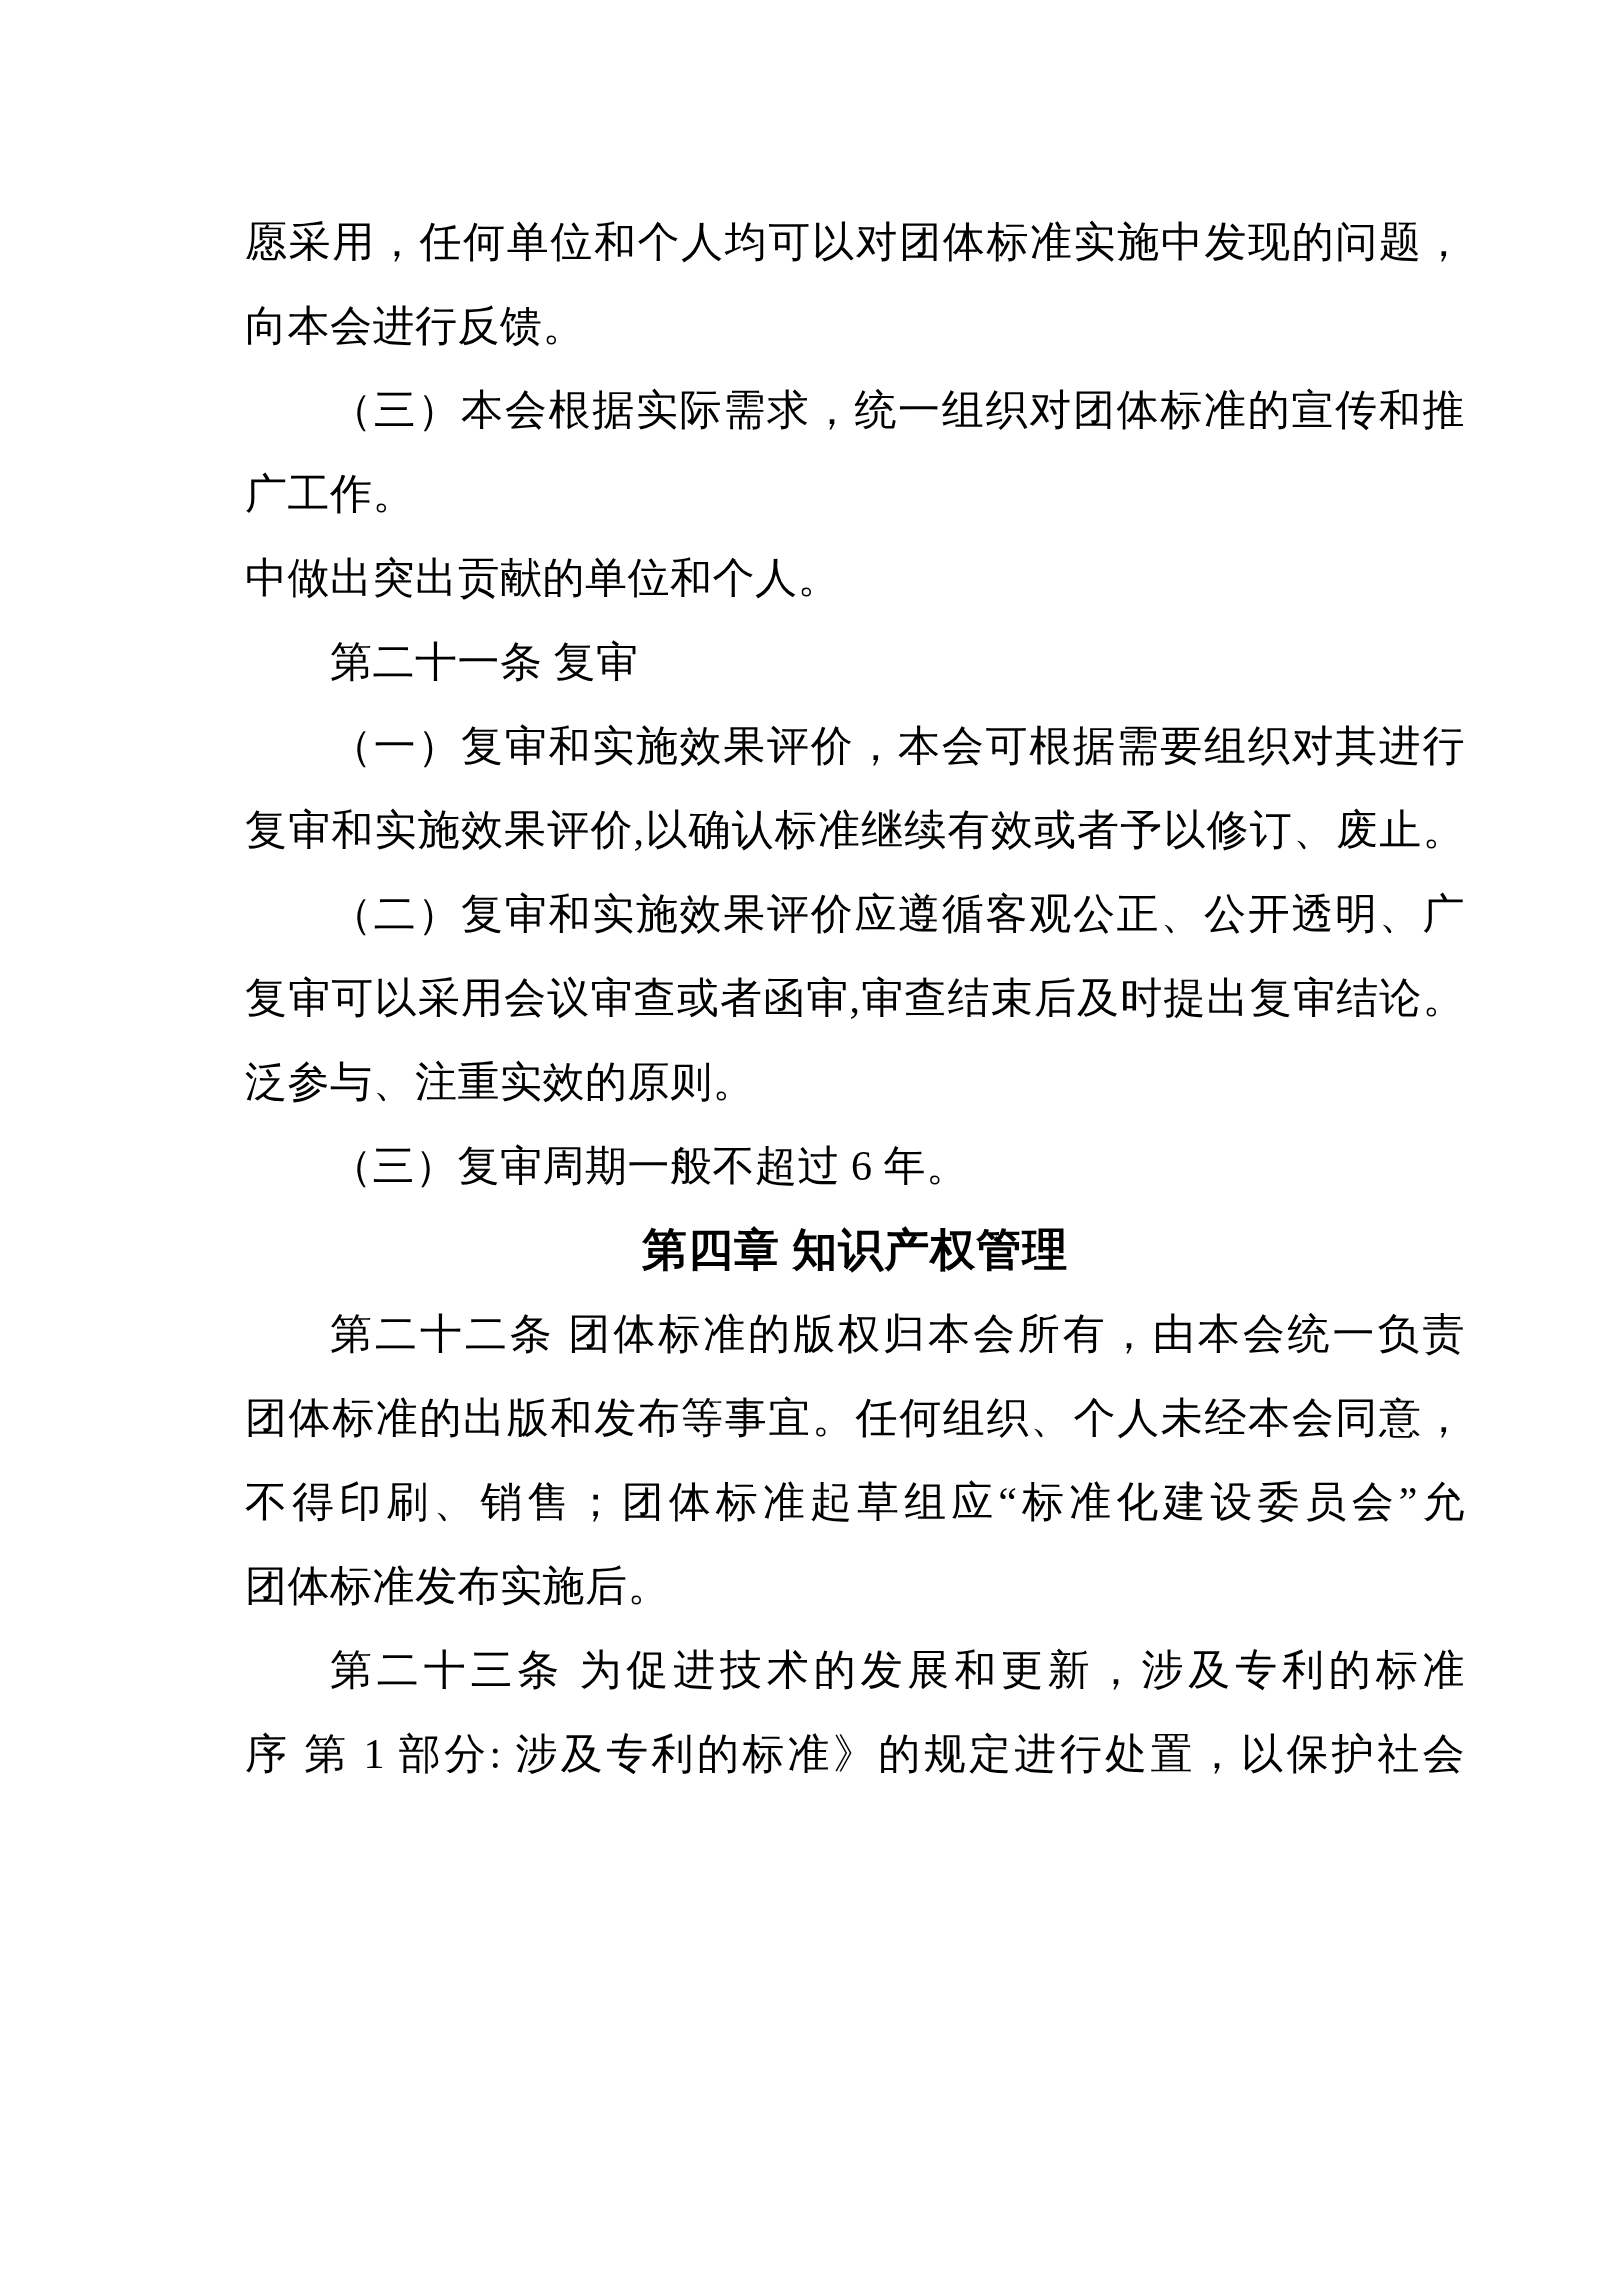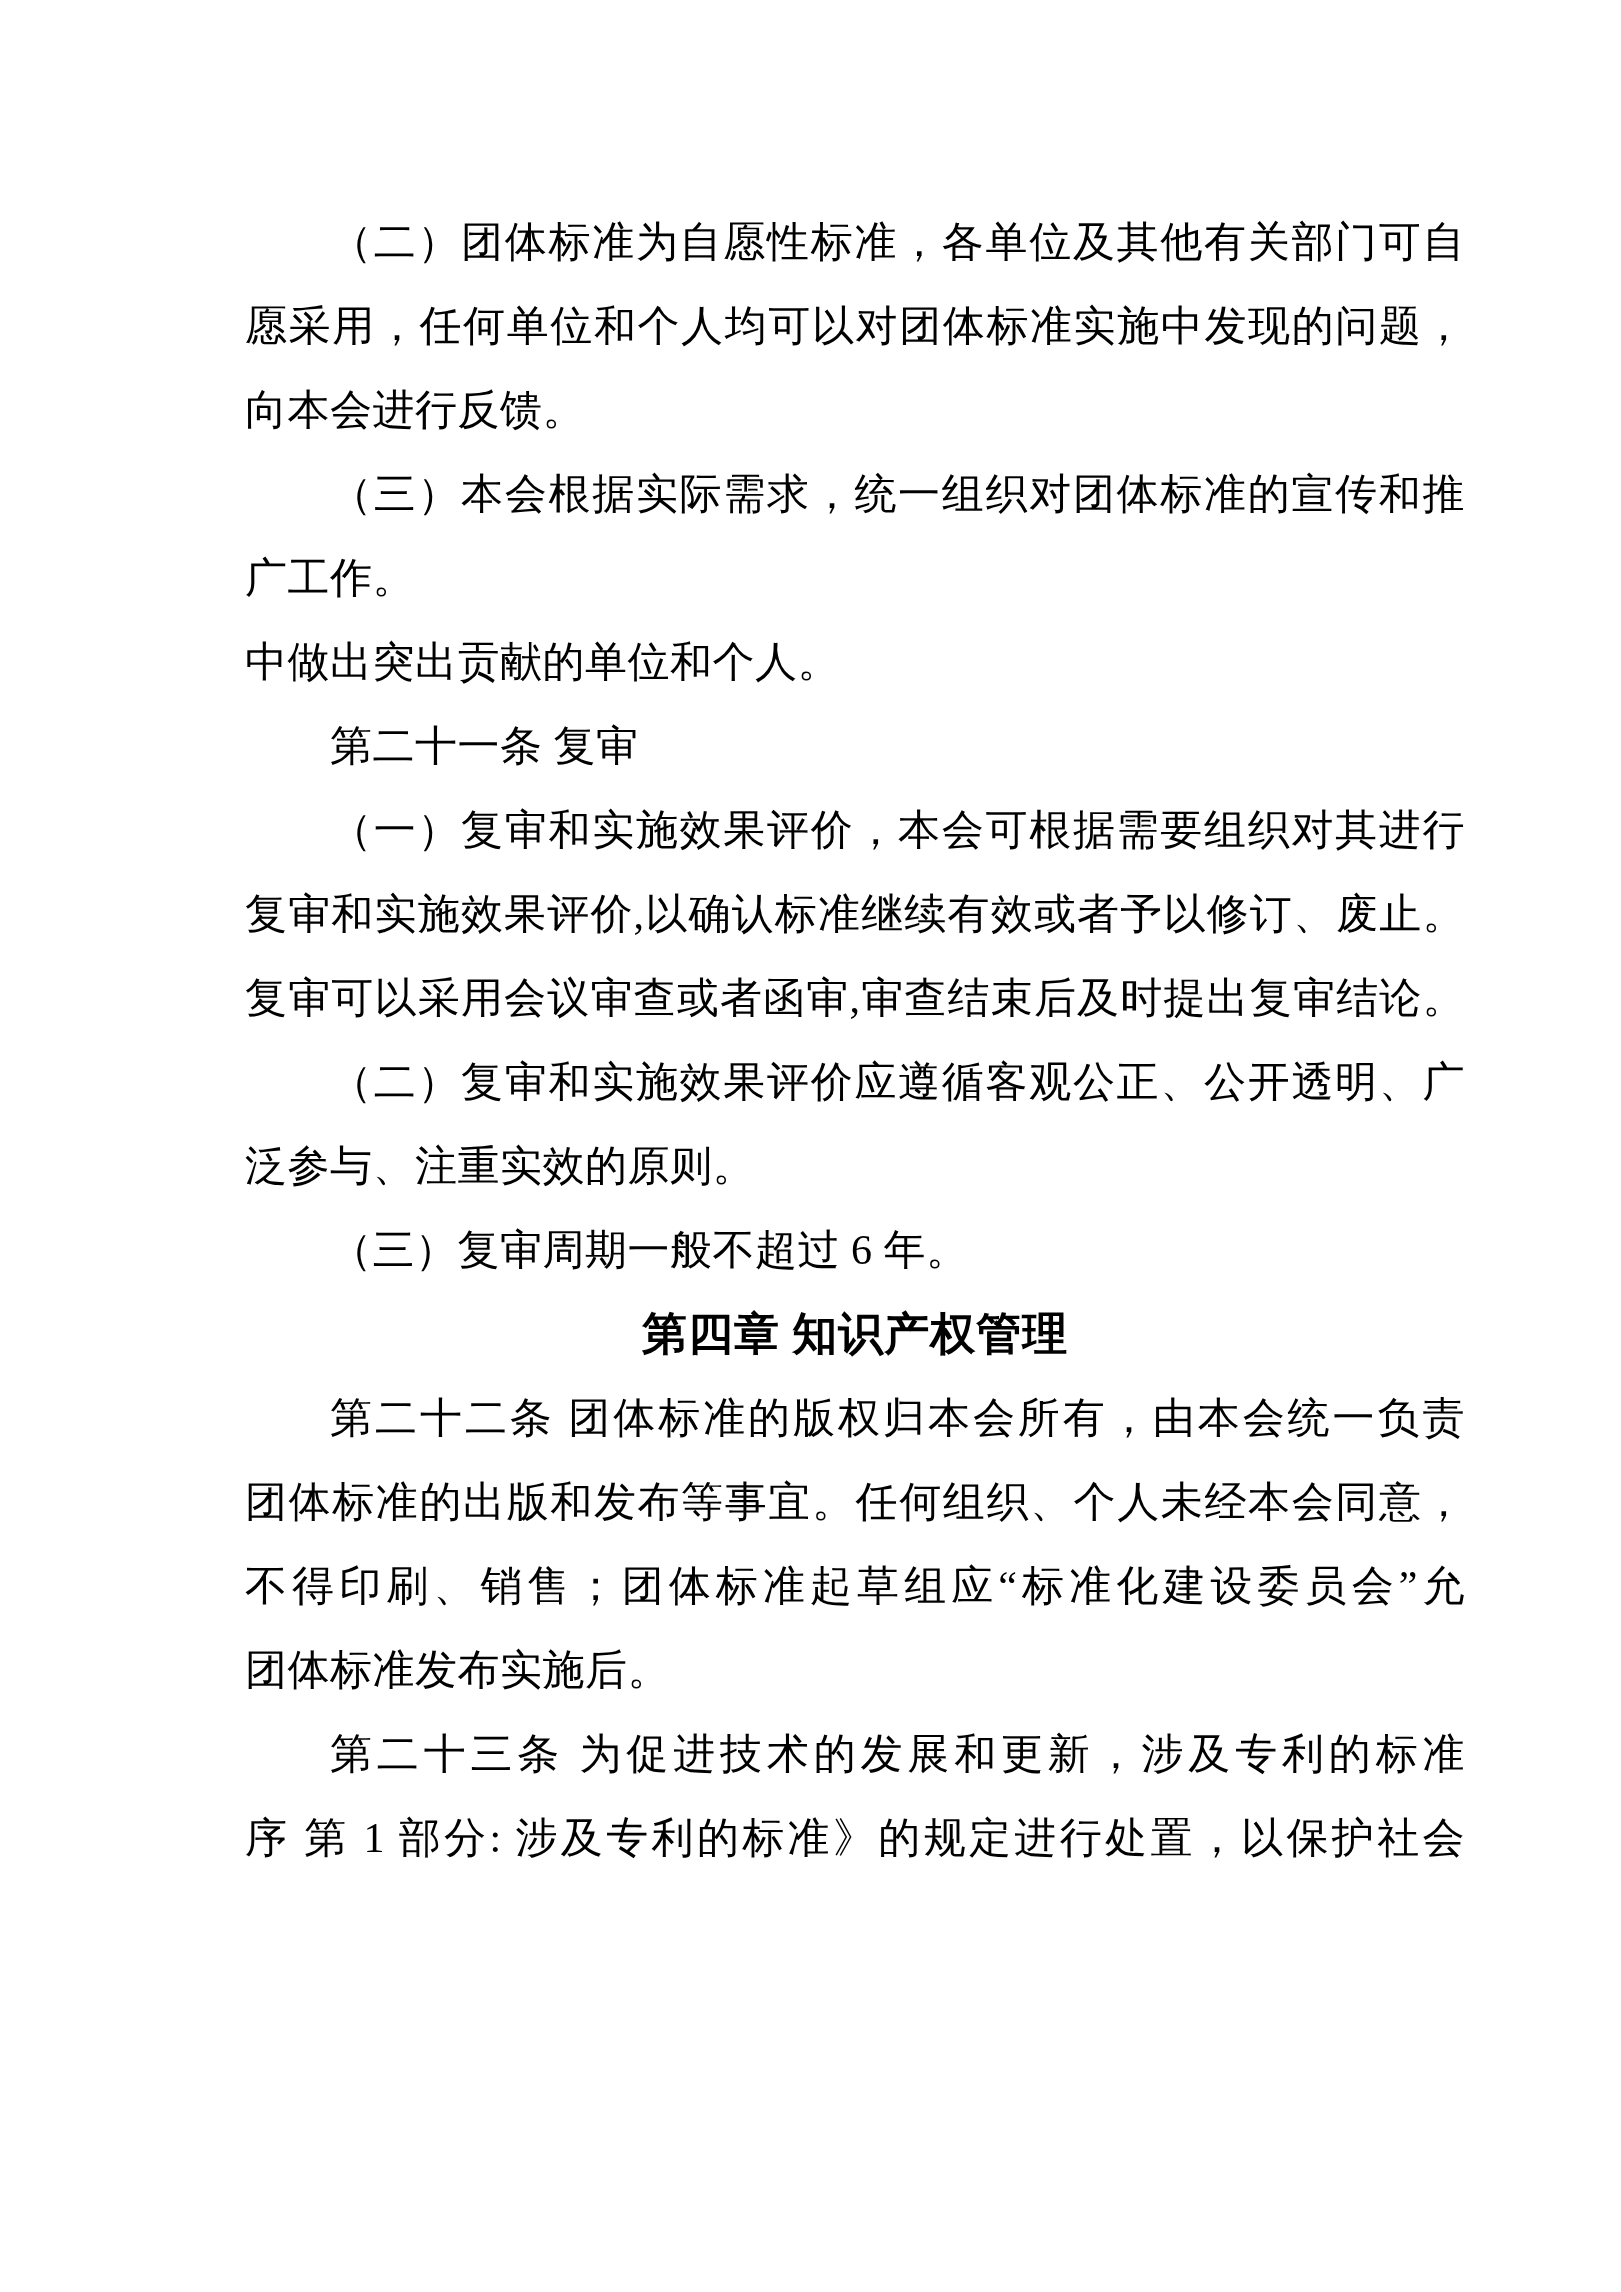--- a/index.html
+++ b/index.html
@@ -45,31 +45,30 @@
     text-align-last: center;
     text-indent: 0;
     letter-spacing: 1px;
   }
 </style>
 </head>
 <body>
 
 <div class="page" style="background-color: rgb(255, 255, 255); color: rgb(0, 0, 0);">
   <div class="content" id="doc-content">
-      <div class="line indent stretch">（二）团体标准为自愿性标准，各单位及其他有关部门可自</div>
       <div class="line stretch">愿采用，任何单位和个人均可以对团体标准实施中发现的问题，</div>
       <div class="line">向本会进行反馈。</div>
       <div class="line indent stretch">（三）本会根据实际需求，统一组织对团体标准的宣传和推</div>
       <div class="line">广工作。</div>
       <div class="line">中做出突出贡献的单位和个人。</div>
       <div class="line indent">第二十一条 复审</div>
       <div class="line indent stretch">（一）复审和实施效果评价，本会可根据需要组织对其进行</div>
       <div class="line stretch">复审和实施效果评价,以确认标准继续有效或者予以修订、废止。</div>
+      <div class="line indent stretch">（二）复审和实施效果评价应遵循客观公正、公开透明、广</div>
       <div class="line stretch">复审可以采用会议审查或者函审,审查结束后及时提出复审结论。</div>
-      <div class="line indent stretch">（二）复审和实施效果评价应遵循客观公正、公开透明、广</div>
       <div class="line">泛参与、注重实效的原则。</div>
       <div class="line indent">（三）复审周期一般不超过 6 年。</div>
       <div class="line heading">第四章 知识产权管理</div>
       <div class="line indent stretch">第二十二条 团体标准的版权归本会所有，由本会统一负责</div>
       <div class="line stretch">团体标准的出版和发布等事宜。任何组织、个人未经本会同意，</div>
       <div class="line stretch">不得印刷、销售；团体标准起草组应“标准化建设委员会”允</div>
       <div class="line">团体标准发布实施后。</div>
       <div class="line indent stretch">第二十三条 为促进技术的发展和更新，涉及专利的标准</div>
       <div class="line stretch">序 第 1 部分: 涉及专利的标准》的规定进行处置，以保护社会</div>
     </div>

